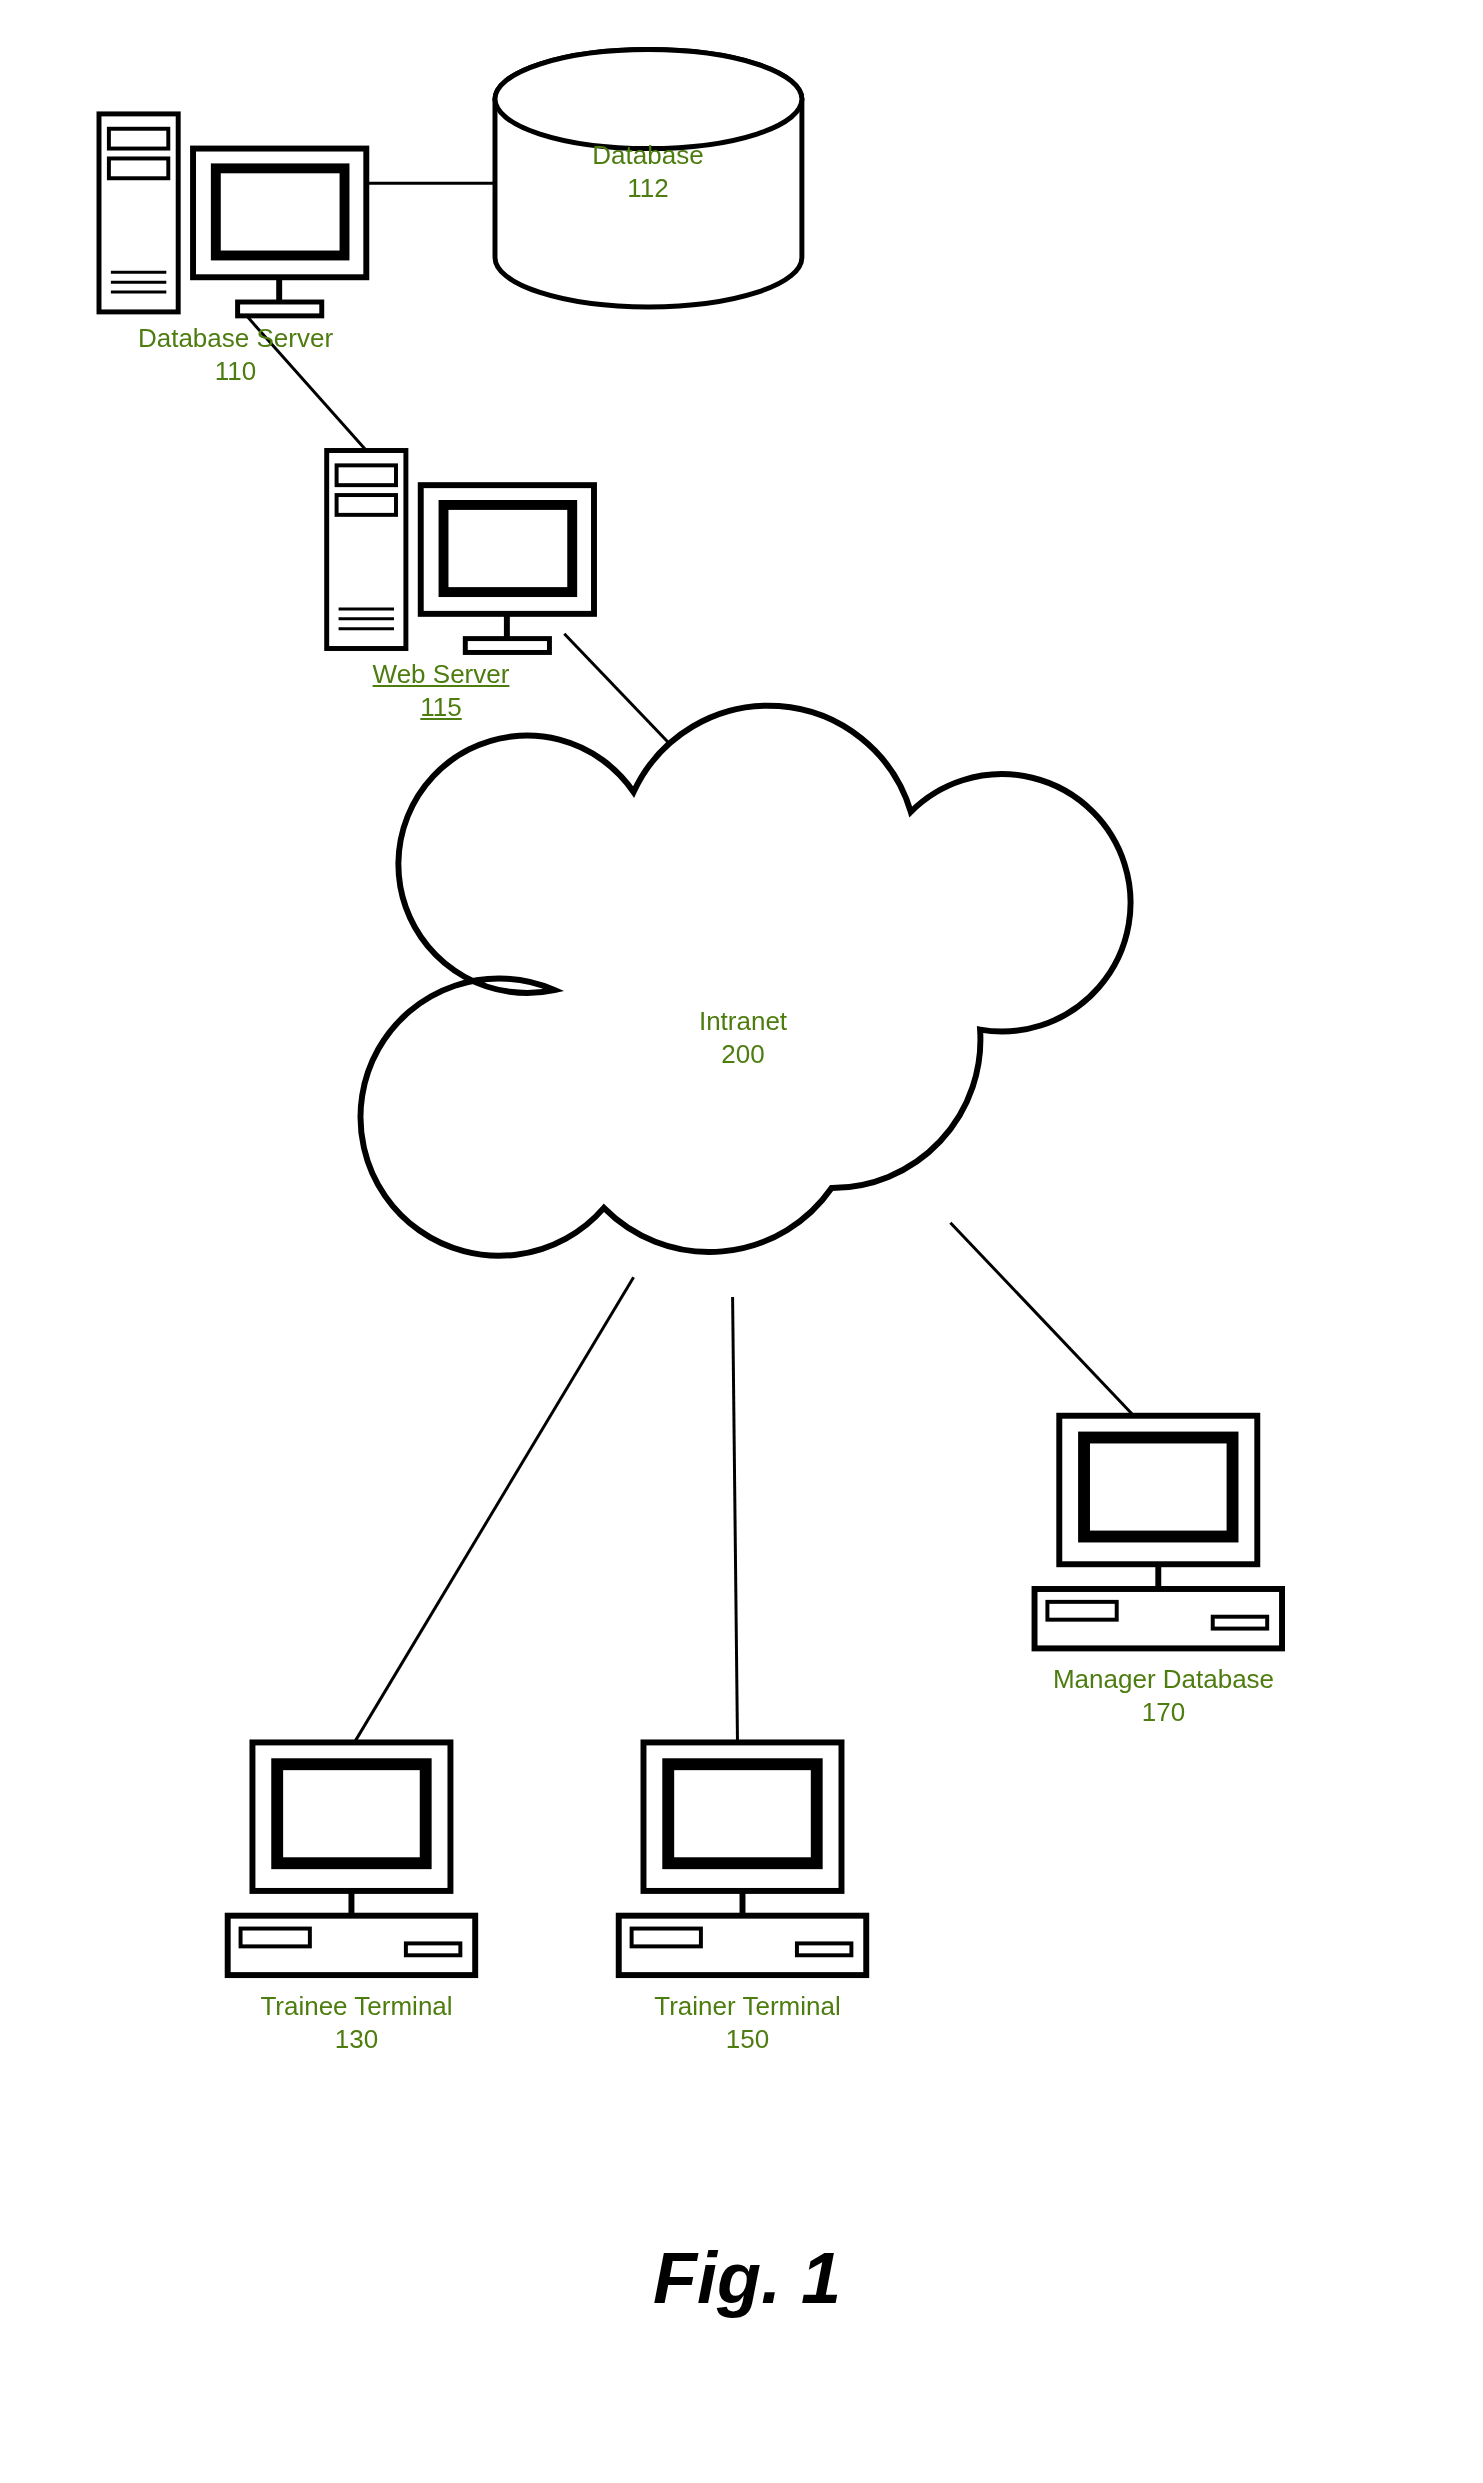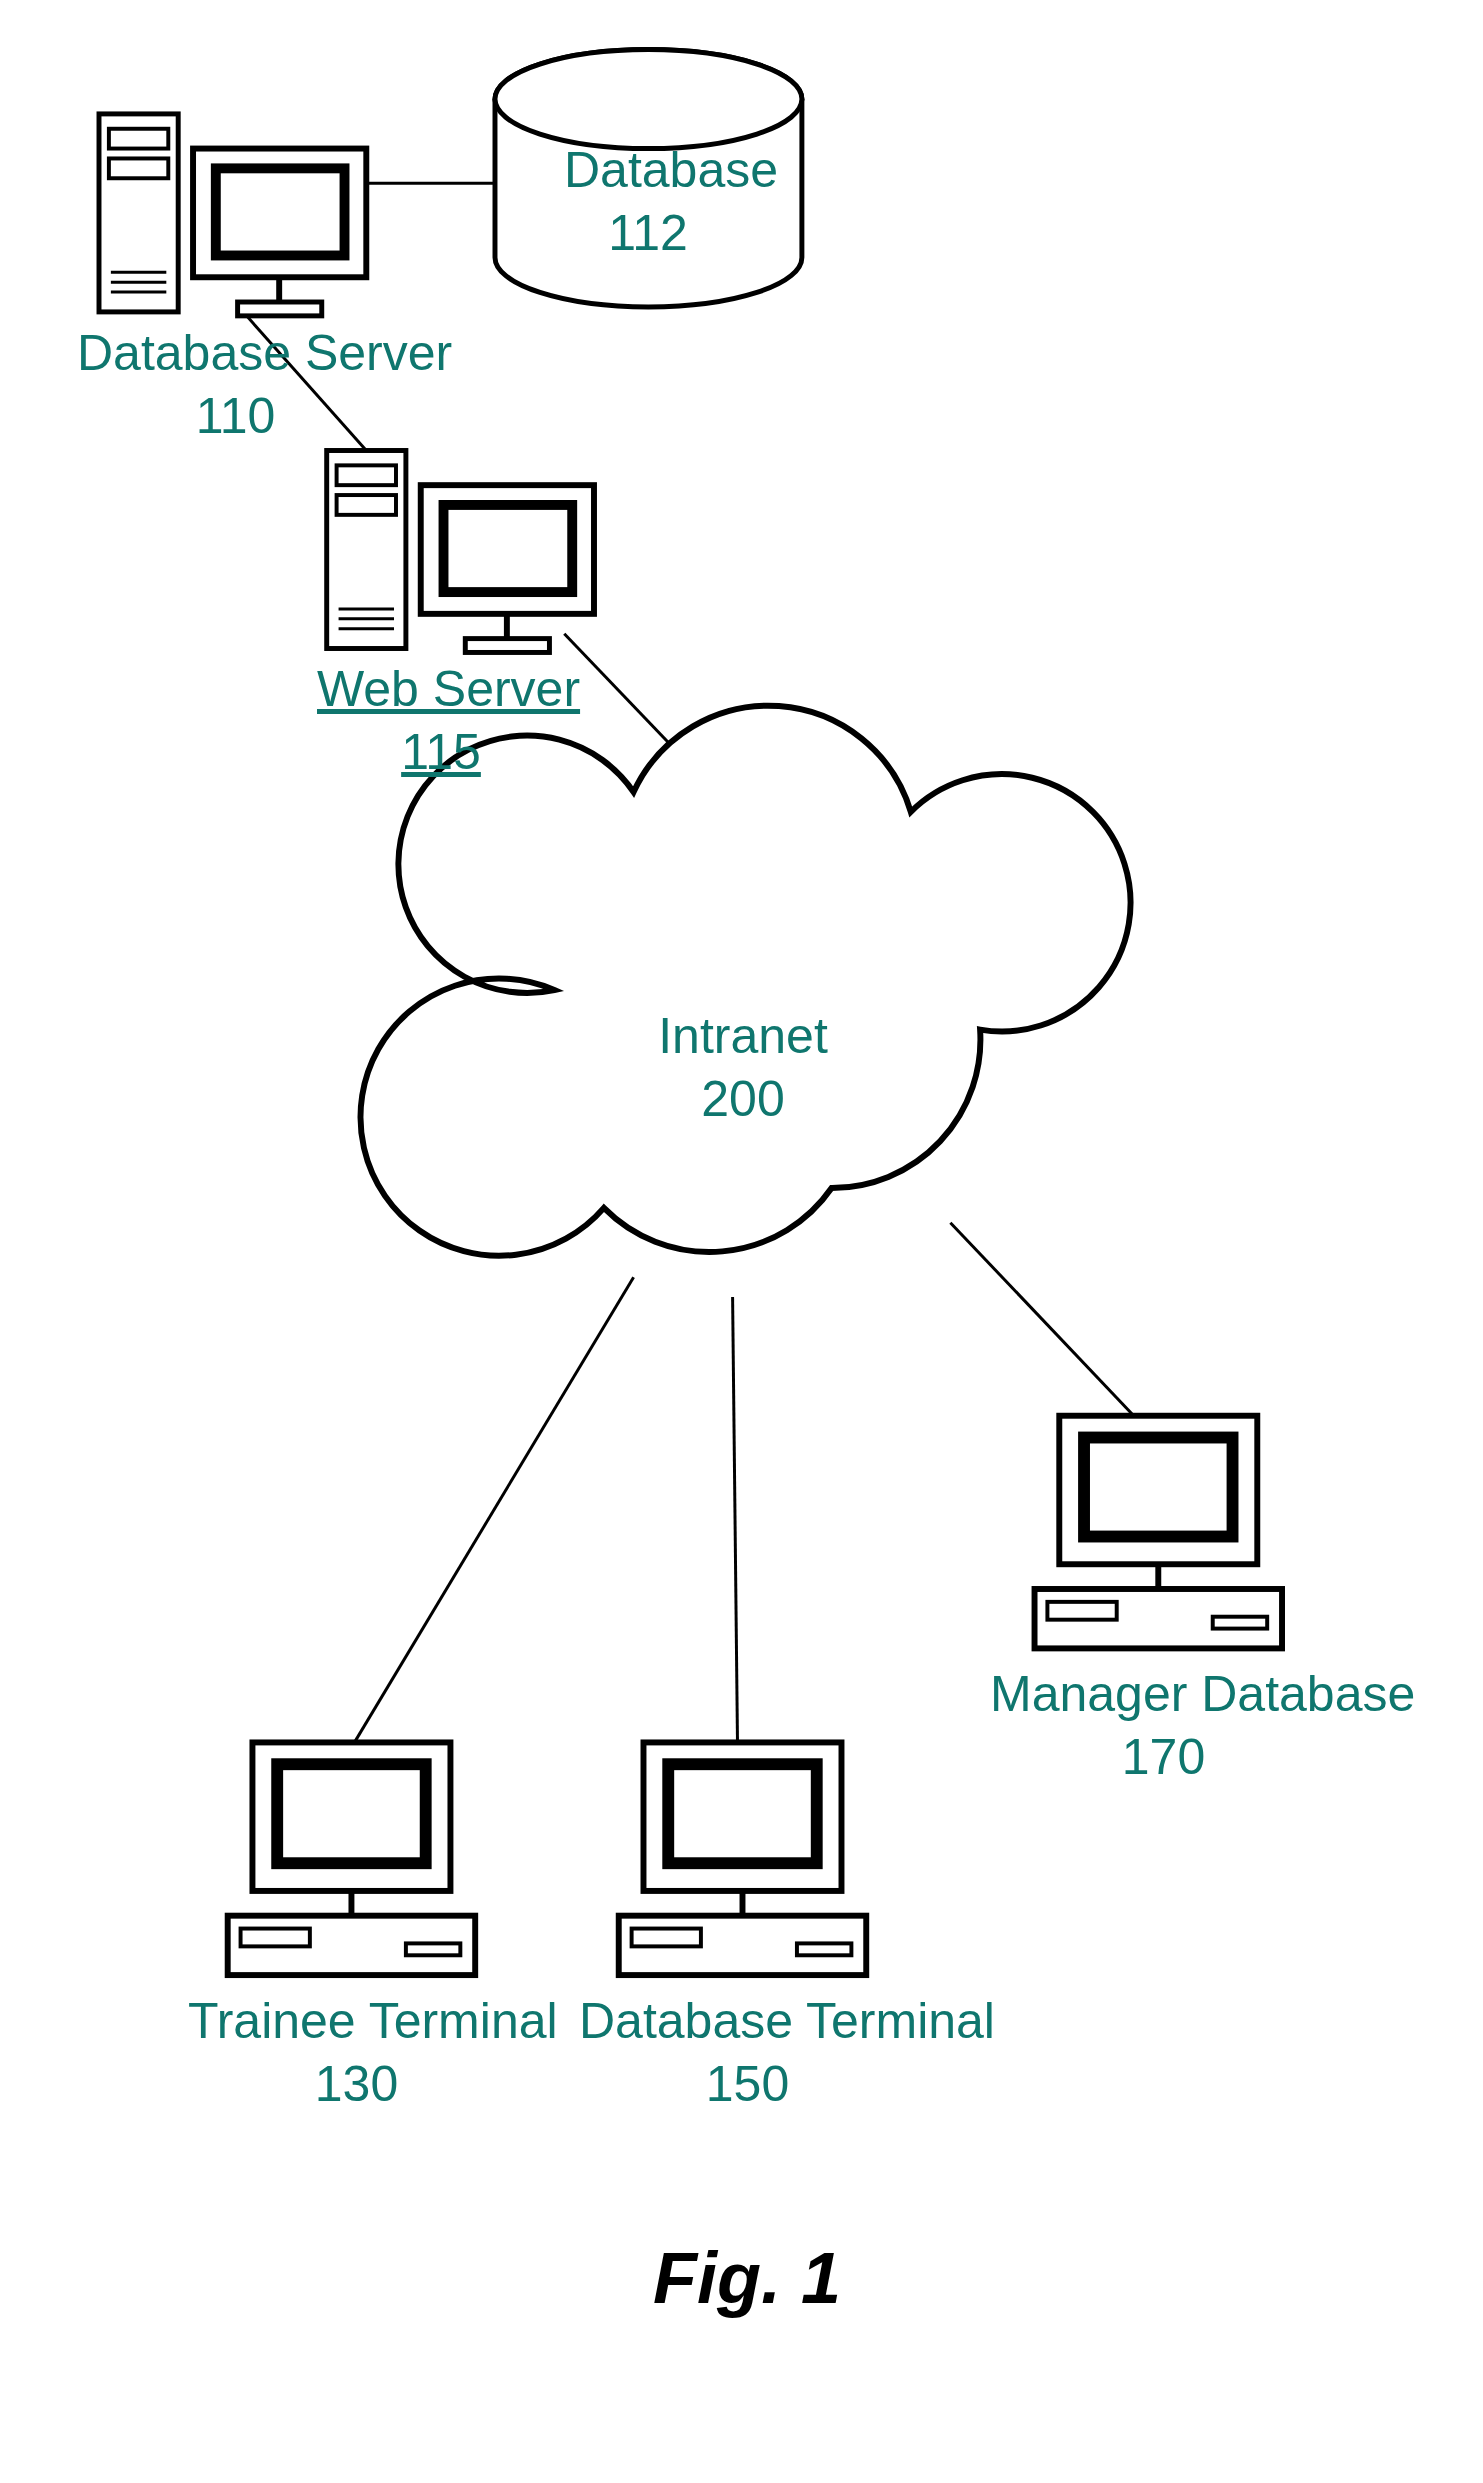--- a/index.html
+++ b/index.html
@@ -14,23 +14,23 @@
     position: relative;
   }
   svg {
     position: absolute;
     top: 0;
     left: 0;
   }
   .label {
     position: absolute;
     text-align: center;
-    font-size: 50px;
+    font-size: 26px;
     line-height: 1.25;
-    color: #0f766e;
+    color: #4d7c0f;
     white-space: nowrap;
   }
   .figlabel {
     position: absolute;
     font-size: 72px;
     font-style: italic;
     font-weight: bold;
     color: #000;
   }
 </style>
@@ -144,18 +144,18 @@
   <span>Manager Database</span><br>
   <span>170</span>
 </div>
 
 <div class="label" style="left:188px; top:1990px; width:337px;">
   <span>Trainee Terminal</span><br>
   <span>130</span>
 </div>
 
 <div class="label" style="left:579px; top:1990px; width:337px;">
-  <span>Database Terminal</span><br>
+  <span>Trainer Terminal</span><br>
   <span>150</span>
 </div>
 
 <div class="figlabel" style="left:653px; top:2237px;">Fig. 1</div>
 
 
 </body></html>

